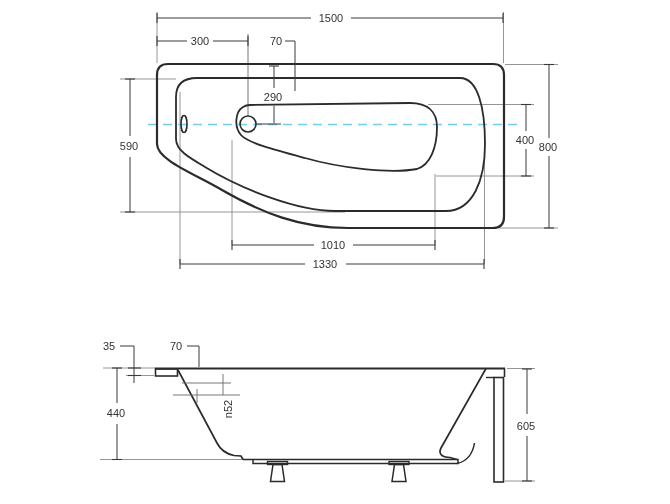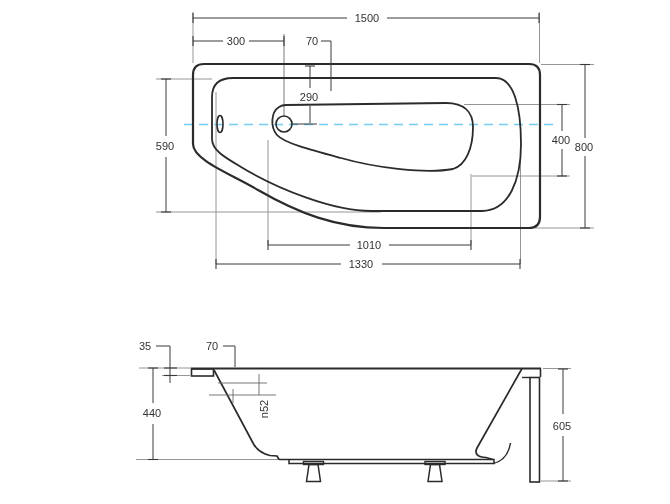--- a/index.html
+++ b/index.html
@@ -1,17 +1,17 @@
 <!DOCTYPE html>
 <html><head>
 <meta charset="utf-8">
 <style>
   html,body{margin:0;padding:0;background:#ffffff;}
   .canvas{position:relative;width:566px;height:504px;background:#ec4899;overflow:hidden;
-          font-family:"Liberation Sans", sans-serif;margin-left:36px;}
+          font-family:"Liberation Sans", sans-serif;}
   svg{display:block;}
   text{font-family:"Liberation Sans", sans-serif;font-size:11px;fill:#333333;}
   .ext{stroke:#8a8a8a;stroke-width:0.9;}
   .ext2{stroke:#6a6a6a;stroke-width:0.9;}
   .dim{stroke:#3a3a3a;stroke-width:1;}
   .tick{stroke:#3a3a3a;stroke-width:1.1;}
   .outline{stroke:#2b2b2b;fill:none;}
   .cl{stroke:#74ccef;stroke-width:1.7;stroke-dasharray:9 6;}
 </style>
 </head>

